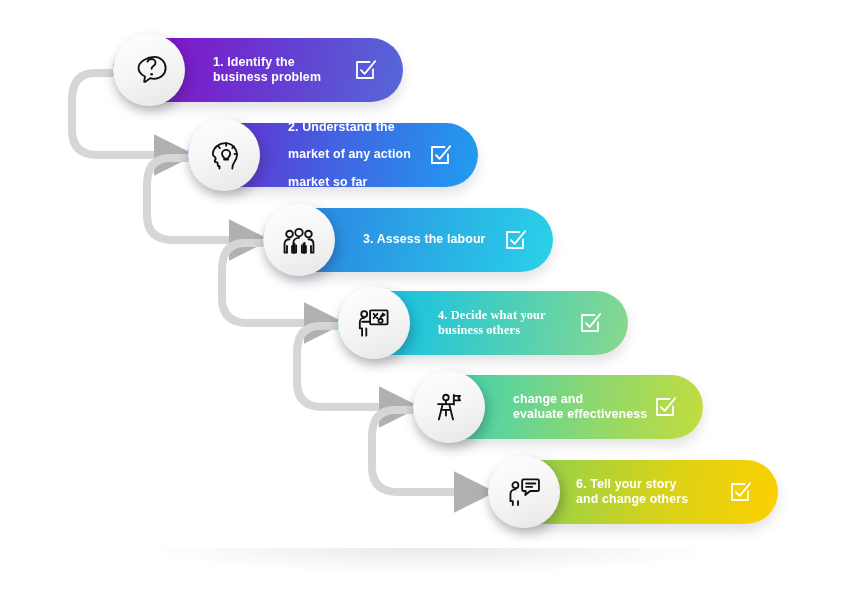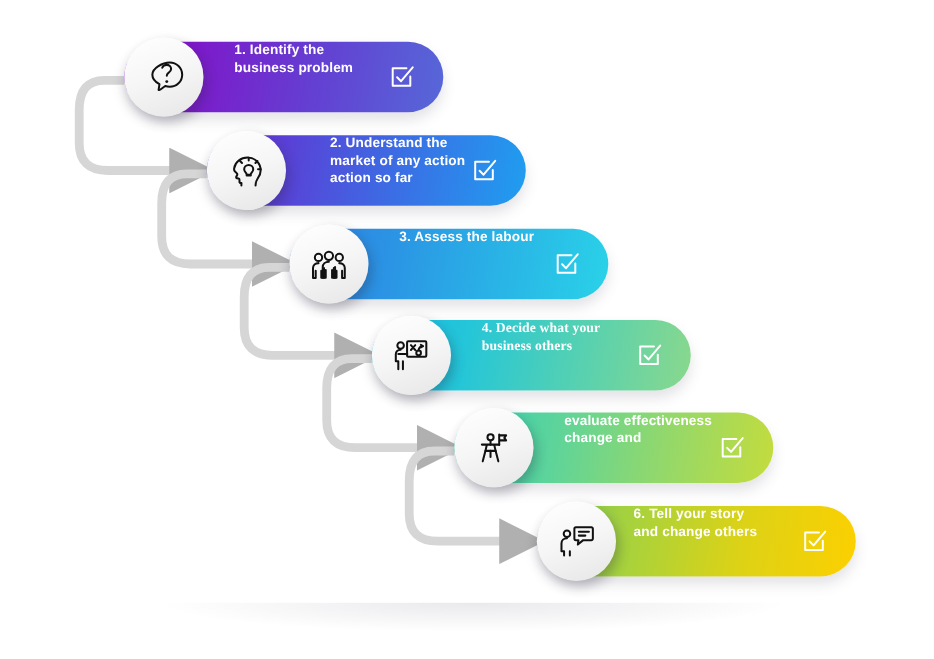--- a/index.html
+++ b/index.html
@@ -46,21 +46,21 @@
     align-items: center;
     justify-content: center;
     z-index: 3;
   }
   .badge svg { display: block; }
   .labels {
     position: absolute;
     top: 0; height: 64px;
     display: flex;
     flex-direction: column;
-    justify-content: flex-start;
+    justify-content: center;
     color: #ffffff;
     font-size: 12.4px;
     font-weight: bold;
     line-height: 15.5px;
     letter-spacing: 0.01em;
     white-space: nowrap;
     z-index: 3;
   }
   .check {
     position: absolute;
@@ -130,24 +130,24 @@
       <span>
         <svg width="42" height="42" viewBox="0 0 48 48" fill="none" stroke="#111" stroke-width="2.1" stroke-linecap="round" stroke-linejoin="round">
           <path d="M33.5 39.5c0-3.4.6-5 2.2-7.2 1.8-2.4 3.1-4.9 3.1-8.4 0-7.4-5.9-13.4-13.6-13.4-7 0-12.9 4.7-13.9 11.2-.3 1.7.1 2.6.9 3.4l1.9 1.9c.5.5.6 1 .3 1.6l-.9 1.9c-.3.7 0 1.3.8 1.5l1.6.4c.6.1.9.5.9 1.1v1.9c0 1 .7 1.7 1.8 1.7"></path>
           <path d="M18.8 36.9v2.6"></path>
           <path d="M26.4 18.2c2.6 0 4.7 2 4.7 4.5 0 1.6-.8 2.7-1.7 3.6-.6.6-.9 1.1-.9 2h-4.2c0-.9-.3-1.4-.9-2-.9-.9-1.7-2-1.7-3.6 0-2.5 2.1-4.5 4.7-4.5z"></path>
           <path d="M24.3 29.3h4.2"></path>
           <path d="M26.4 13.5v-2.8M33.4 16.2l2-2M19.4 16.2l-2-2M36.1 22.8h2.8"></path>
         </svg>
       </span>
     </div>
-    <div class="labels" style="left:112px;">
+    <div class="labels" style="left:100px;gap:12px;">
       <div>2. Understand the</div>
       <div>market of any action</div>
-      <div>action so far</div>
+      <div>market so far</div>
     </div>
     <div class="check" style="left:240px;">
       <svg width="24" height="24" viewBox="0 0 24 24" fill="none" stroke="#ffffff" stroke-width="1.8" stroke-linecap="round" stroke-linejoin="round">
         <path d="M20 11.5V20H4V4h12.5"></path>
         <path d="M8 12.2l3.6 3.6L22.2 3.2"></path>
       </svg>
     </div>
   </div>
 
   <div class="step" style="left:263px; top:208px;">
@@ -211,22 +211,22 @@
           <path d="M11.5 20.8h18"></path>
           <path d="M20.5 17v4"></path>
           <path d="M29.5 10.2v11M29.5 11.2h7.2l-1.9 2.6 1.9 2.6h-7.2"></path>
           <path d="M16.6 21.2l-1.4 6.1h10.6l-1.4-6.1"></path>
           <path d="M15.2 27.3l-2.8 10.9M25.8 27.3l2.8 10.9"></path>
           <path d="M20.5 27.3v6.4"></path>
         </svg>
       </span>
     </div>
     <div class="labels" style="left:100px;">
+      <div>change and</div>
       <div>evaluate effectiveness</div>
-      <div>change and</div>
     </div>
     <div class="check" style="left:240px;">
       <svg width="24" height="24" viewBox="0 0 24 24" fill="none" stroke="#ffffff" stroke-width="1.8" stroke-linecap="round" stroke-linejoin="round">
         <path d="M20 11.5V20H4V4h12.5"></path>
         <path d="M8 12.2l3.6 3.6L22.2 3.2"></path>
       </svg>
     </div>
   </div>
 
   <div class="step" style="left:488px; top:460px;">

